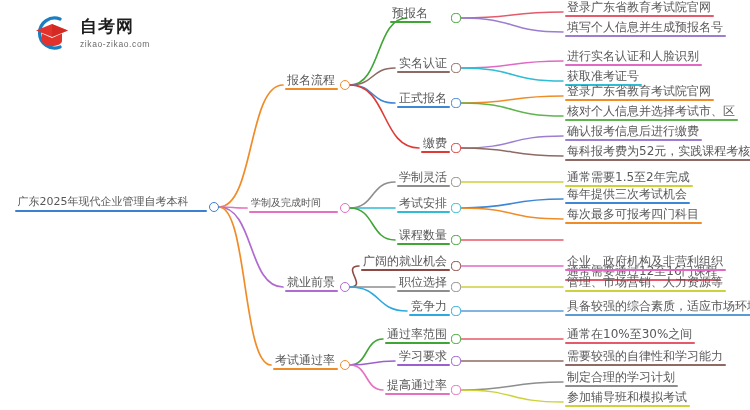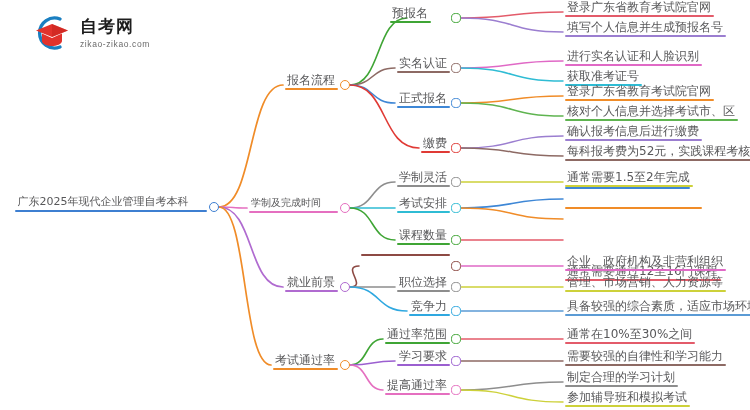--- a/index.html
+++ b/index.html
@@ -117,28 +117,28 @@
       <div class="dot" style="left: 451.4px; top: 143.4px; width: 9.2px; height: 9.2px; border: 1.6px solid rgb(224, 58, 53);"></div>
       <div class="node" style="left: 565px; top: 124px; width: 137px;"><span class="t">确认报考信息后进行缴费</span><span class="bar" style="background: rgb(155, 126, 208);"></span></div>
       <div class="node" style="left: 565px; top: 144px; width: 259.188px;"><span class="t">每科报考费为52元，实践课程考核费用为270元</span><span class="bar" style="background: rgb(141, 106, 100);"></span></div>
       <div class="node" style="left: 249px; top: 196px; width: 89px; font-size: 10px;"><span class="t">学制及完成时间</span><span class="bar" style="background: rgb(229, 111, 192);"></span></div>
       <div class="dot" style="left: 340px; top: 203px; width: 10px; height: 10px; border: 1.6px solid rgb(229, 111, 192);"></div>
       <div class="node" style="left: 397px; top: 170px; width: 53px; font-size: 12px;"><span class="t">学制灵活</span><span class="bar" style="background: rgb(141, 141, 141);"></span></div>
       <div class="dot" style="left: 451.4px; top: 177.4px; width: 9.2px; height: 9.2px; border: 1.6px solid rgb(141, 141, 141);"></div>
       <div class="node" style="left: 565px; top: 170px; width: 127.719px;"><span class="t">通常需要1.5至2年完成</span><span class="bar" style="background: rgb(205, 209, 58);"></span></div>
       <div class="node" style="left: 397px; top: 196px; width: 53px; font-size: 12px;"><span class="t">考试安排</span><span class="bar" style="background: rgb(47, 188, 212);"></span></div>
       <div class="dot" style="left: 451.4px; top: 203.4px; width: 9.2px; height: 9.2px; border: 1.6px solid rgb(47, 188, 212);"></div>
-      <div class="node" style="left: 565px; top: 187px; width: 125px;"><span class="bar" style="background: rgb(62, 135, 214);"></span></div>
-      <div class="node" style="left: 565px; top: 207px; width: 137px;"><span class="bar" style="background: rgb(240, 140, 40);"></span></div>
+      <div class="node" style="left: 565px; top: 187px; width: 125px;"><span class="t">每年提供三次考试机会</span><span class="bar" style="background: rgb(62, 135, 214);"></span></div>
+      <div class="node" style="left: 565px; top: 207px; width: 137px;"><span class="t">每次最多可报考四门科目</span><span class="bar" style="background: rgb(240, 140, 40);"></span></div>
       <div class="node" style="left: 397px; top: 228px; width: 53px; font-size: 12px;"><span class="t">课程数量</span><span class="bar" style="background: rgb(63, 165, 53);"></span></div>
       <div class="dot" style="left: 451.4px; top: 235.4px; width: 9.2px; height: 9.2px; border: 1.6px solid rgb(63, 165, 53);"></div>
       <div class="node" style="left: 565px; top: 228px; width: 155.547px; margin-top: 36px;"><span class="t">通常需要通过12至16门课程</span><span class="bar" style="background: rgb(227, 91, 106);"></span></div>
       <div class="node" style="left: 285px; top: 275px; width: 53px; font-size: 12px;"><span class="t">就业前景</span><span class="bar" style="background: rgb(176, 107, 208);"></span></div>
       <div class="dot" style="left: 340px; top: 282px; width: 10px; height: 10px; border: 1.6px solid rgb(176, 107, 208);"></div>
-      <div class="node" style="left: 361px; top: 254px; width: 89px; font-size: 12px;"><span class="bar" style="background: rgb(141, 74, 68);"></span></div>
+      <div class="node" style="left: 361px; top: 254px; width: 89px; font-size: 12px;"><span class="t">广阔的就业机会</span><span class="bar" style="background: rgb(141, 74, 68);"></span></div>
       <div class="dot" style="left: 451.4px; top: 261.4px; width: 9.2px; height: 9.2px; border: 1.6px solid rgb(141, 74, 68);"></div>
       <div class="node" style="left: 565px; top: 254px; width: 161px;"><span class="t">企业、政府机构及非营利组织</span><span class="bar" style="background: rgb(224, 105, 198);"></span></div>
       <div class="node" style="left: 397px; top: 275px; width: 53px; font-size: 12px;"><span class="t">职位选择</span><span class="bar" style="background: rgb(141, 141, 141);"></span></div>
       <div class="dot" style="left: 451.4px; top: 282.4px; width: 9.2px; height: 9.2px; border: 1.6px solid rgb(141, 141, 141);"></div>
       <div class="node" style="left: 565px; top: 275px; width: 161px;"><span class="t">管理、市场营销、人力资源等</span><span class="bar" style="background: rgb(205, 209, 58);"></span></div>
       <div class="node" style="left: 409px; top: 299px; width: 41px; font-size: 12px;"><span class="t">竞争力</span><span class="bar" style="background: rgb(47, 168, 224);"></span></div>
       <div class="dot" style="left: 451.4px; top: 306.4px; width: 9.2px; height: 9.2px; border: 1.6px solid rgb(47, 168, 224);"></div>
       <div class="node" style="left: 565px; top: 299px; width: 197px;"><span class="t">具备较强的综合素质，适应市场环境</span><span class="bar" style="background: rgb(91, 155, 213);"></span></div>
       <div class="node" style="left: 273px; top: 353px; width: 65px; font-size: 12px;"><span class="t">考试通过率</span><span class="bar" style="background: rgb(240, 140, 40);"></span></div>
       <div class="dot" style="left: 340px; top: 360px; width: 10px; height: 10px; border: 1.6px solid rgb(240, 140, 40);"></div>

